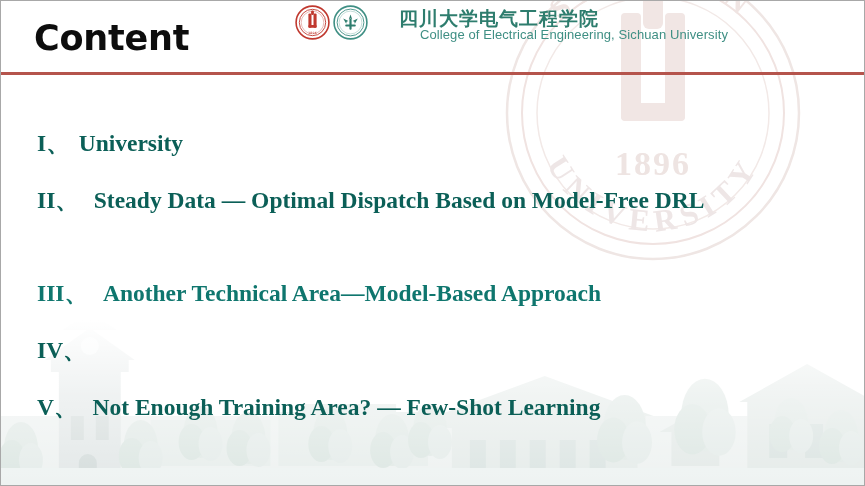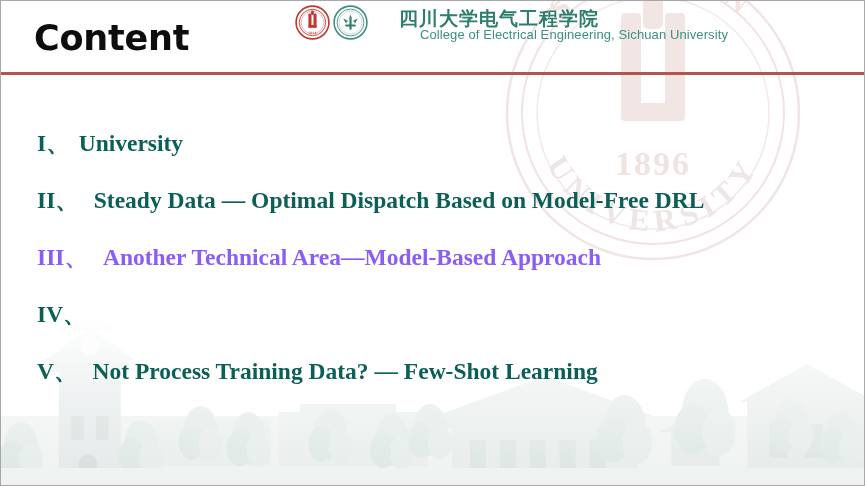--- a/index.html
+++ b/index.html
@@ -134,21 +134,21 @@
   }
   .item-num {
     display: inline-block;
     margin-right: 2px;
   }
   .item-gap-sm { display: inline-block; width: 7px; }
   .item-gap-md { display: inline-block; width: 13px; }
   .item-text { display: inline-block; }
 
   .tone-teal { color: #0b5f57; }
-  .tone-red  { color: #8b5cf6; }
+  .tone-red  { color: #0f766e; margin-top: 36px; }
 </style>
 </head>
 <body>
 
 <div class="slide">
 
   <div class="bg-layer">
 
     <div class="seal-watermark">
       <svg width="320" height="320" viewBox="0 0 320 320" aria-hidden="true">
@@ -319,17 +319,17 @@
     </div>
 
     <div class="content-item tone-teal">
       <span class="item-num">IV、</span>
       <span class="item-gap-sm"></span>
     </div>
 
     <div class="content-item tone-teal">
       <span class="item-num">V、</span>
       <span class="item-gap-md"></span>
-      <span class="item-text">Not Process Training Data? — Few-Shot Learning</span>
+      <span class="item-text">Not Enough Training Area? — Few-Shot Learning</span>
     </div>
 
   </div>
 </div>
 
 </body></html>

